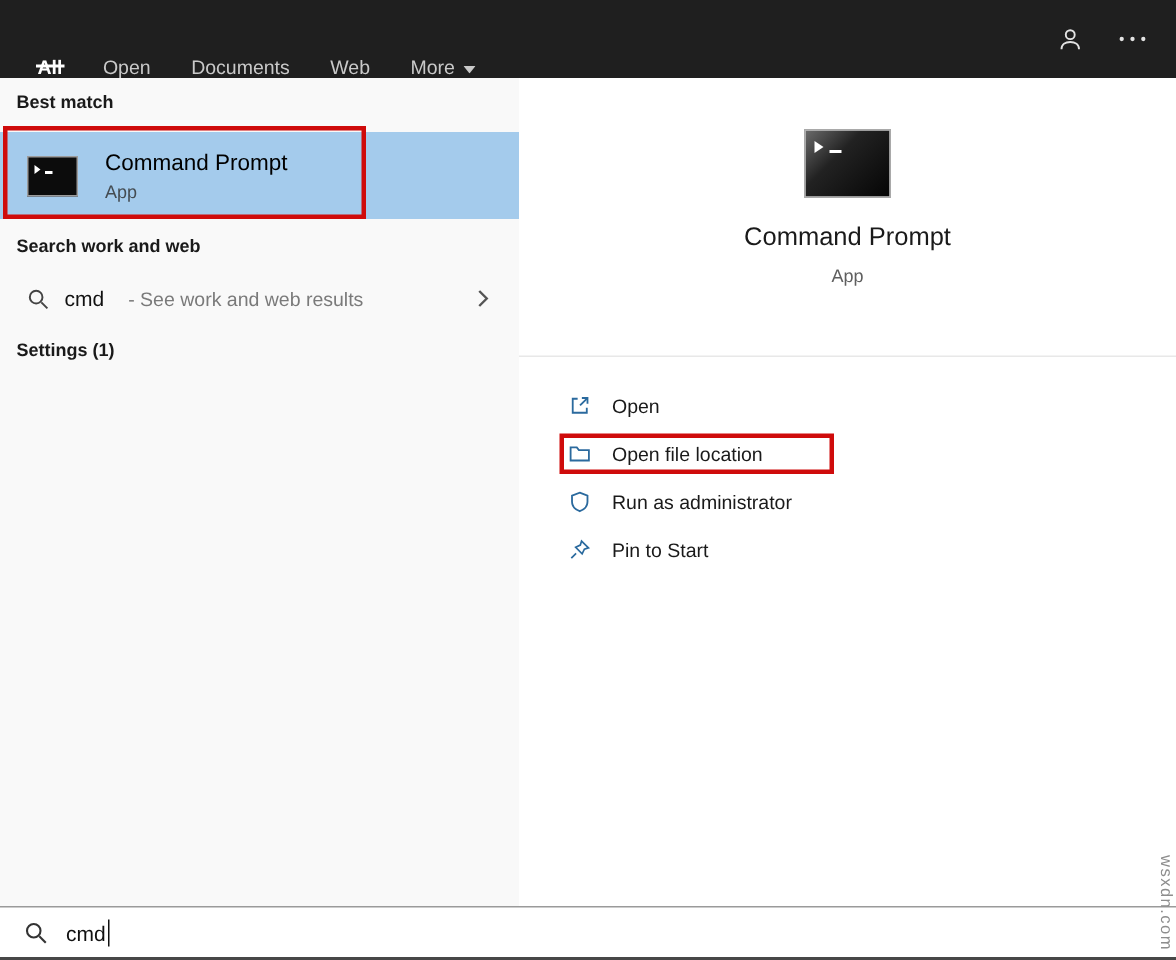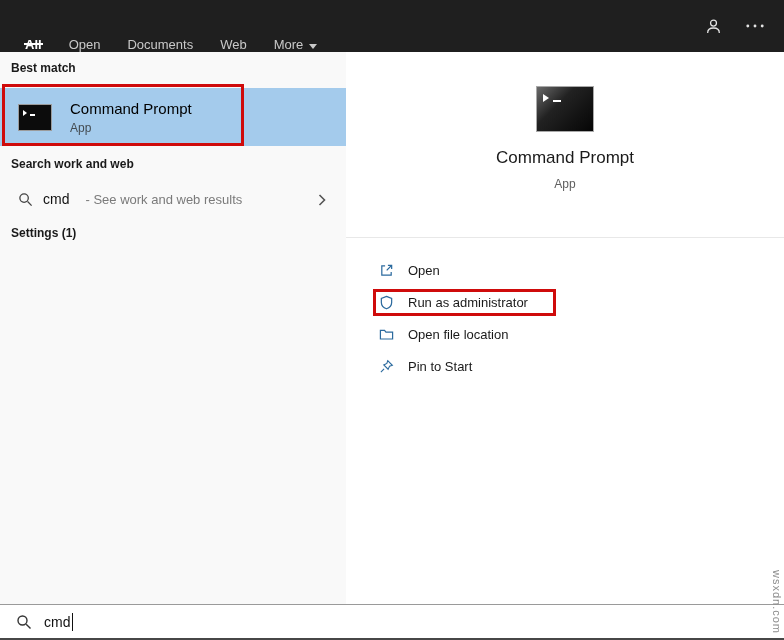--- a/index.html
+++ b/index.html
@@ -204,33 +204,33 @@
             <path d="M9.5 2.5 h4 v4" fill="none" stroke="currentColor" stroke-width="1.3"></path>
             <line x1="13.3" y1="2.7" x2="8.2" y2="7.8" stroke="currentColor" stroke-width="1.3"></line>
           </svg>
         </span>
         <span>Open</span>
       </div>
 
       <div class="action-row">
         <span class="aicon">
           <svg viewBox="0 0 16 16" width="15" height="15">
+            <path d="M1.5 12.8 V3.5 h4.4 l1.5 1.9 h7.1 v7.4 z" fill="none" stroke="currentColor" stroke-width="1.3"></path>
+          </svg>
+        </span>
+        <span>Open file location</span>
+      </div>
+
+      <div class="action-row">
+        <span class="aicon">
+          <svg viewBox="0 0 16 16" width="15" height="15">
             <path d="M8 1.5 L13.5 3.6 V8 C13.5 11.4 11.1 13.6 8 14.7 C4.9 13.6 2.5 11.4 2.5 8 V3.6 Z" fill="none" stroke="currentColor" stroke-width="1.3"></path>
           </svg>
         </span>
         <span>Run as administrator</span>
-      </div>
-
-      <div class="action-row">
-        <span class="aicon">
-          <svg viewBox="0 0 16 16" width="15" height="15">
-            <path d="M1.5 12.8 V3.5 h4.4 l1.5 1.9 h7.1 v7.4 z" fill="none" stroke="currentColor" stroke-width="1.3"></path>
-          </svg>
-        </span>
-        <span>Open file location</span>
       </div>
 
       <div class="action-row">
         <span class="aicon">
           <svg viewBox="0 0 16 16" width="15" height="15">
             <path d="M9.3 1.8 l4.9 4.9 -2.9 0.9 -1.6 3.3 -4.6 -4.6 3.3 -1.6 z" fill="none" stroke="currentColor" stroke-width="1.2"></path>
             <line x1="5.4" y1="10.6" x2="2" y2="14" stroke="currentColor" stroke-width="1.2"></line>
           </svg>
         </span>
         <span>Pin to Start</span>

